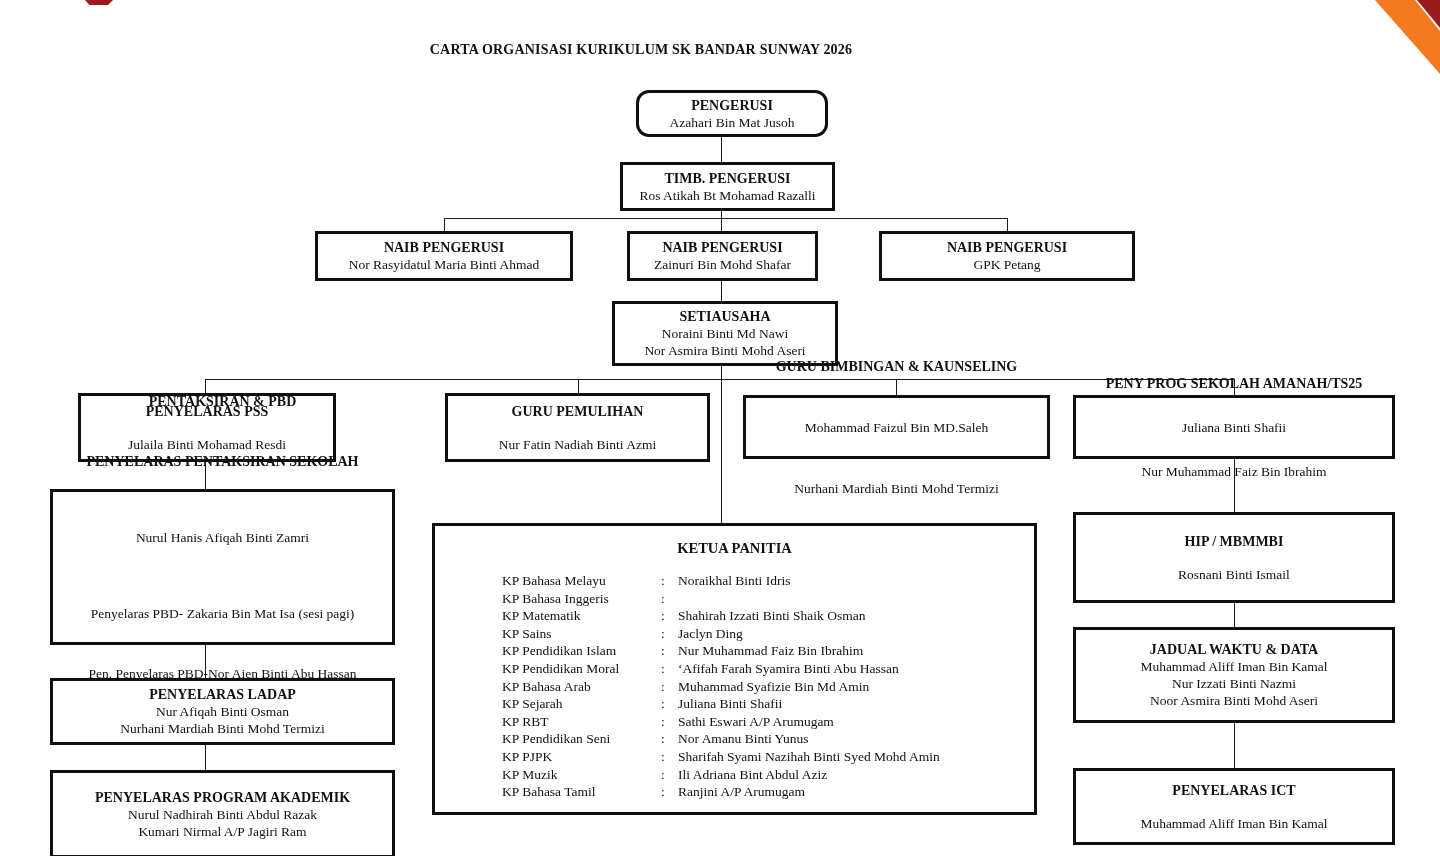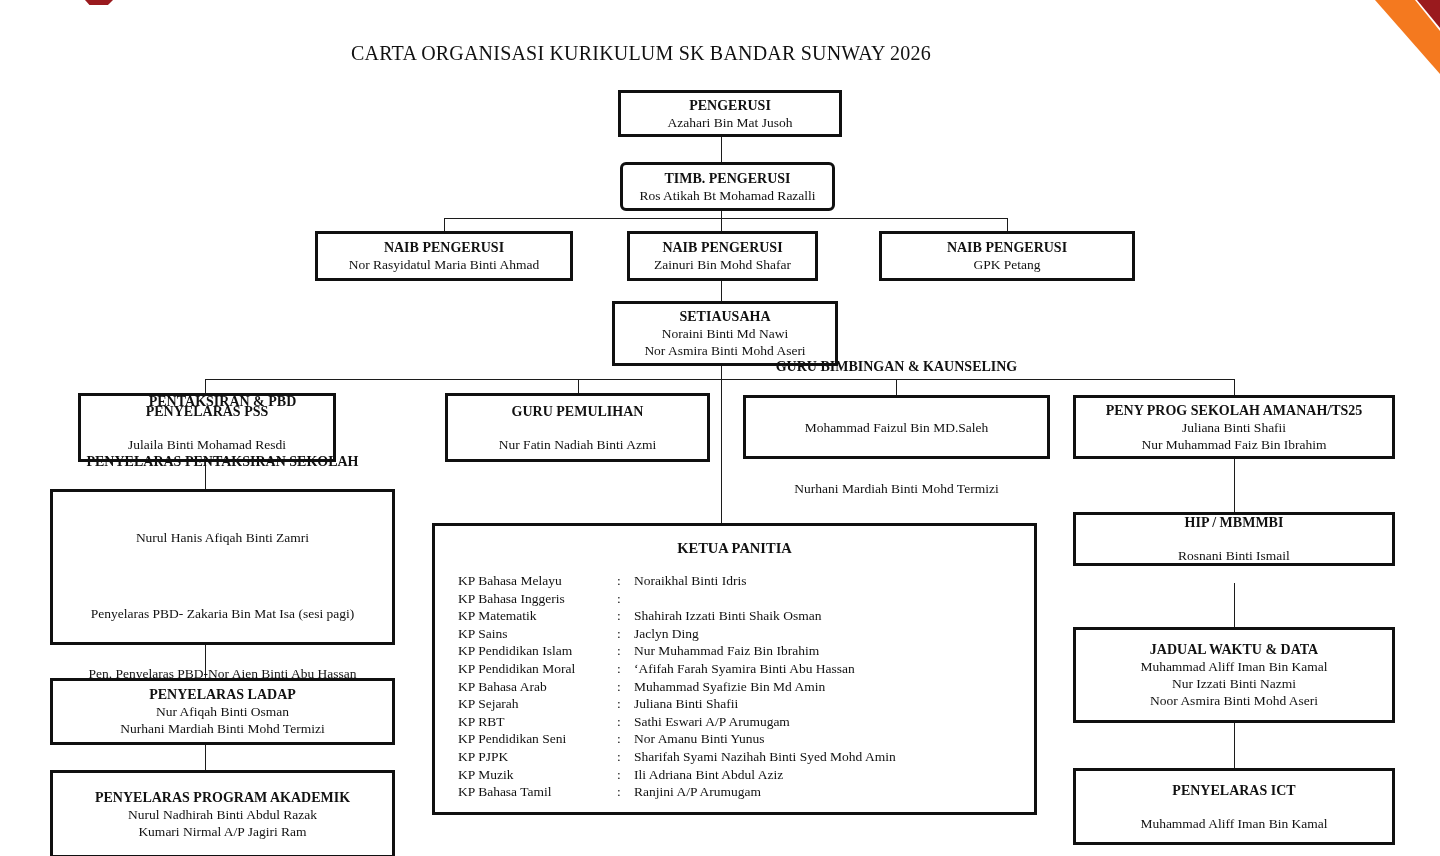--- a/index.html
+++ b/index.html
@@ -4,41 +4,41 @@
 <style>
   html,body{margin:0;padding:0;}
   body{
     width:1440px;height:856px;position:relative;overflow:hidden;
     background:#ffffff;
     font-family:"Liberation Serif","DejaVu Serif",serif;
     color:#111;
   }
   .page-title{
     position:absolute;left:0;top:42px;width:1282px;text-align:center;
-    font-size:20px;font-weight:normal;letter-spacing:.2px;
+    font-size:14px;font-weight:bold;letter-spacing:.2px;
   }
   
   .b{
     position:absolute;box-sizing:border-box;background:#fff;
     border:3px solid #101010;
     display:flex;flex-direction:column;align-items:center;justify-content:center;
     text-align:center;
   }
   .bt{font-weight:bold;font-size:14px;line-height:17px;}
   .bl{font-size:13.5px;line-height:17px;}
   .gap16{margin-top:16px;text-align:right;}
   
   .conn{position:absolute;background:#1c1c1c;}
   
   .kp{
     position:absolute;box-sizing:border-box;background:#fff;border:3px solid #101010;
     left:432px;top:523px;width:605px;height:292px;padding:14px 0 0 0;
   }
   .kp-title{text-align:center;font-weight:bold;font-size:14.5px;margin-bottom:15px;}
-  .kp-rows{padding-left:23px;}
+  .kp-rows{padding-left:52px;margin-left:15px;}
   .kp-row{display:flex;font-size:13.5px;line-height:17.6px;}
   .kp-role{width:159px;flex:none;}
   .kp-colon{width:17px;flex:none;text-align:left;}
   .kp-name{flex:1;}
   
   .corner-orange{
     position:absolute;top:0;right:0;width:70px;height:80px;
     background:var(--accent-orange,#F4791F);
     clip-path:polygon(5px 0px,45px 0px,70px 31px,70px 74px);
   }
@@ -76,26 +76,26 @@
 <div class="conn" style="left:896px;top:380px;width:1px;height:15px;"></div>
 <div class="conn" style="left:1234px;top:380px;width:1px;height:15px;"></div>
 <div class="conn" style="left:721px;top:380px;width:1px;height:143px;"></div>
 <div class="conn" style="left:205px;top:462px;width:1px;height:27px;"></div>
 <div class="conn" style="left:205px;top:645px;width:1px;height:33px;"></div>
 <div class="conn" style="left:205px;top:745px;width:1px;height:25px;"></div>
 <div class="conn" style="left:1234px;top:459px;width:1px;height:53px;"></div>
 <div class="conn" style="left:1234px;top:583px;width:1px;height:44px;"></div>
 <div class="conn" style="left:1234px;top:723px;width:1px;height:45px;"></div>
 
-<div class="b" style="left:618px;top:90px;width:224px;height:47px;">
+<div class="b" style="left:636px;top:90px;width:192px;height:47px;border-radius:13px;">
   <div class="bt">PENGERUSI</div>
   <div class="bl">Azahari Bin Mat Jusoh</div>
 </div>
 
-<div class="b" style="left:620px;top:162px;width:215px;height:49px;border-radius:6px;">
+<div class="b" style="left:620px;top:162px;width:215px;height:49px;">
   <div class="bt">TIMB. PENGERUSI</div>
   <div class="bl">Ros Atikah Bt Mohamad Razalli</div>
 </div>
 
 <div class="b" style="left:315px;top:231px;width:258px;height:50px;">
   <div class="bt">NAIB PENGERUSI</div>
   <div class="bl">Nor Rasyidatul Maria Binti Ahmad</div>
 </div>
 
 <div class="b" style="left:627px;top:231px;width:191px;height:50px;">
@@ -123,21 +123,21 @@
   <div class="bt">GURU PEMULIHAN</div>
   <div class="bl gap16">Nur Fatin Nadiah Binti Azmi</div>
 </div>
 
 <div class="b" style="left:743px;top:395px;width:307px;height:64px;gap:44px;">
   <div class="bt">GURU BIMBINGAN &amp; KAUNSELING</div>
   <div class="bl">Mohammad Faizul Bin MD.Saleh</div>
   <div class="bl">Nurhani Mardiah Binti Mohd Termizi</div>
 </div>
 
-<div class="b" style="left:1073px;top:395px;width:322px;height:64px;">
+<div class="b" style="left:1073px;top:395px;width:322px;height:64px;gap:27px;">
   <div class="bt">PENY PROG SEKOLAH AMANAH/TS25</div>
   <div class="bl">Juliana Binti Shafii</div>
   <div class="bl">Nur Muhammad Faiz Bin Ibrahim</div>
 </div>
 
 <div class="b" style="left:50px;top:489px;width:345px;height:156px;gap:43px;">
   <div class="bt">PENTAKSIRAN &amp; PBD</div>
   <div class="bt">PENYELARAS PENTAKSIRAN SEKOLAH</div>
   <div class="bl gap16">Nurul Hanis Afiqah Binti Zamri</div>
   <div class="bl gap16">Penyelaras PBD- Zakaria Bin Mat Isa (sesi pagi)</div>
@@ -220,21 +220,21 @@
         <span class="kp-name">Ili Adriana Bint Abdul Aziz</span>
       </div>
       <div class="kp-row">
         <span class="kp-role">KP Bahasa Tamil</span>
         <span class="kp-colon">:</span>
         <span class="kp-name">Ranjini A/P Arumugam</span>
       </div>
     </div>
 </div>
 
-<div class="b" style="left:1073px;top:512px;width:322px;height:54px;">
+<div class="b" style="left:1073px;top:512px;width:322px;height:91px;">
   <div class="bt">HIP / MBMMBI</div>
   <div class="bl gap16">Rosnani Binti Ismail</div>
 </div>
 
 <div class="b" style="left:1073px;top:627px;width:322px;height:96px;">
   <div class="bt">JADUAL WAKTU &amp; DATA</div>
   <div class="bl">Muhammad Aliff Iman Bin Kamal</div>
   <div class="bl">Nur Izzati Binti Nazmi</div>
   <div class="bl">Noor Asmira Binti Mohd Aseri</div>
 </div>

